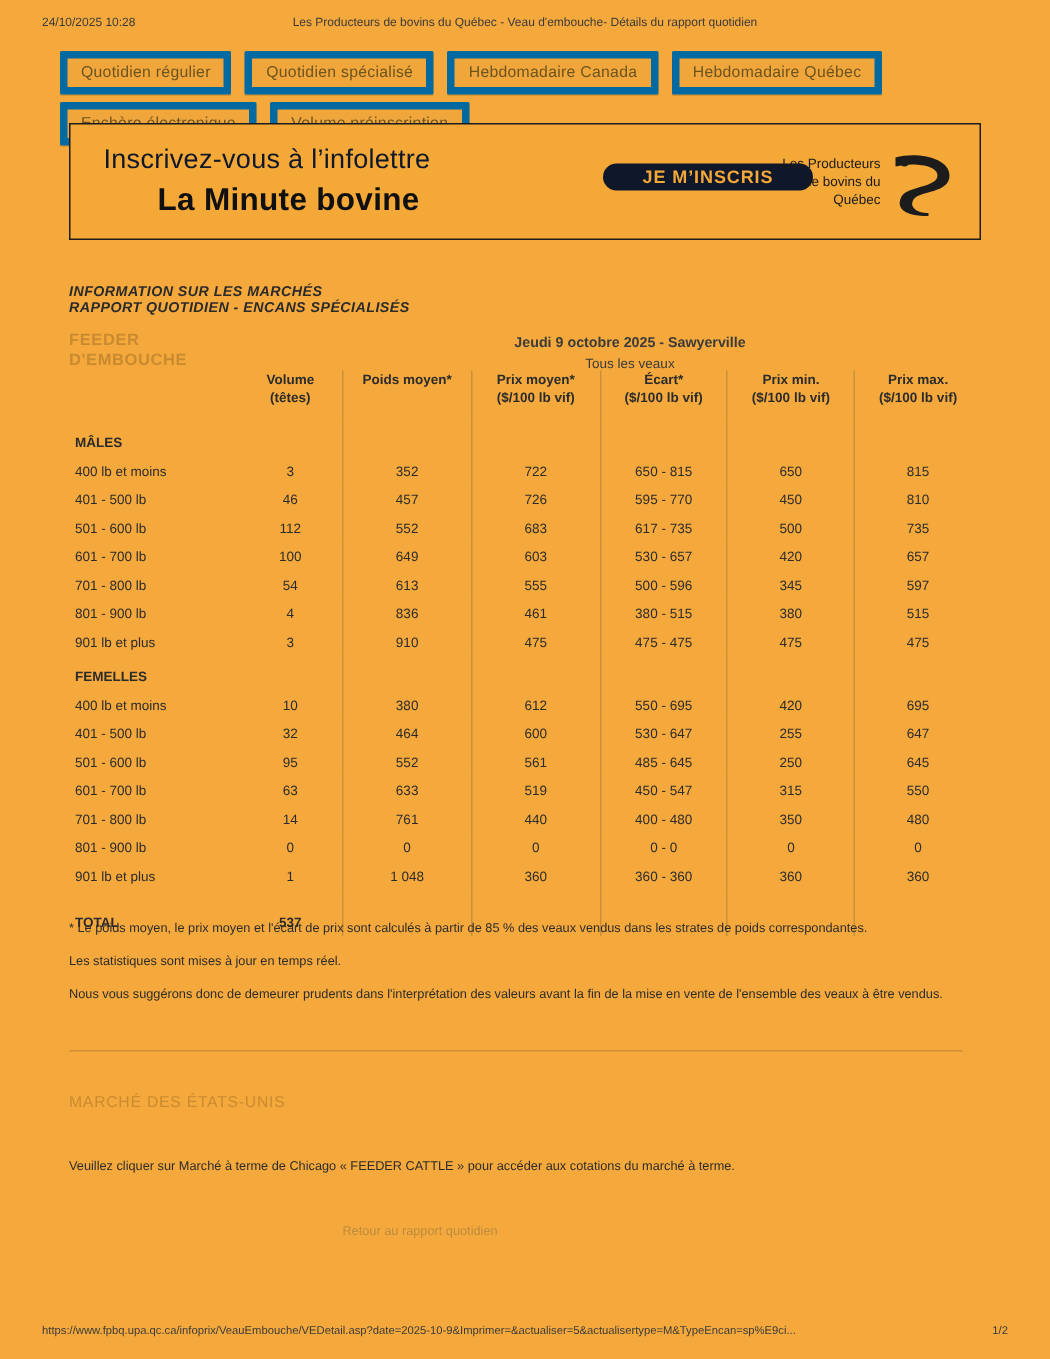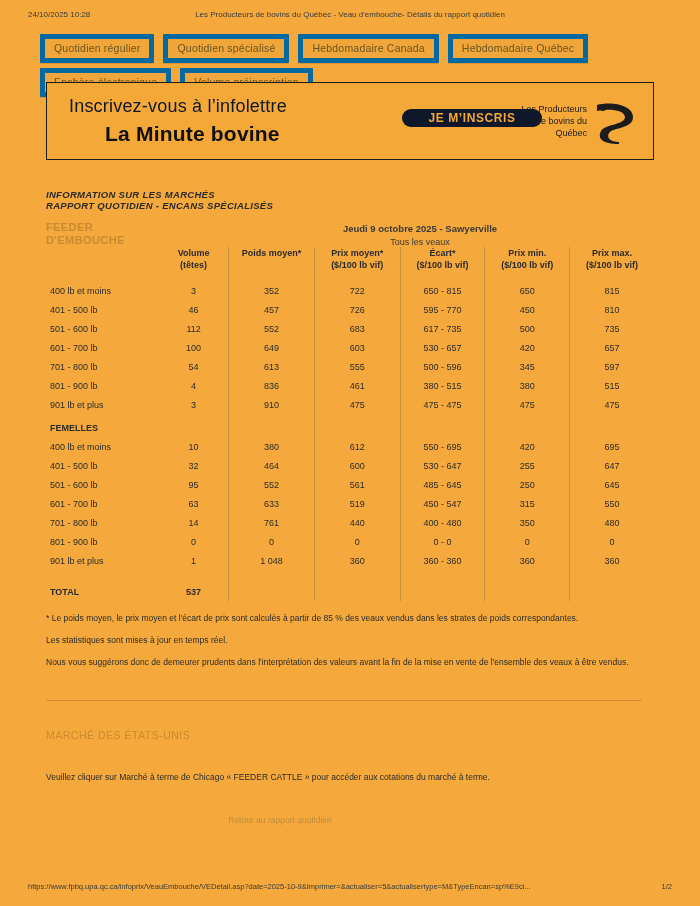--- a/index.html
+++ b/index.html
@@ -352,20 +352,29 @@
           <div>($/100 lb vif)</div>
         </th>
         <th class="c-wide col-sep">
           <div>Prix max.</div>
           <div>($/100 lb vif)</div>
         </th>
       </tr>
     </thead>
     <tbody>
 
+      <tr class="grp">
+        <td class="lbl">MÂLES</td>
+        <td></td>
+        <td class="col-sep"></td>
+        <td class="col-sep"></td>
+        <td class="col-sep"></td>
+        <td class="col-sep"></td>
+        <td class="col-sep"></td>
+      </tr>
       <tr>
         <td class="lbl">400 lb et moins</td>
         <td>3</td>
         <td class="col-sep">352</td>
         <td class="col-sep">722</td>
         <td class="col-sep">650 - 815</td>
         <td class="col-sep">650</td>
         <td class="col-sep">815</td>
       </tr>
       <tr>

